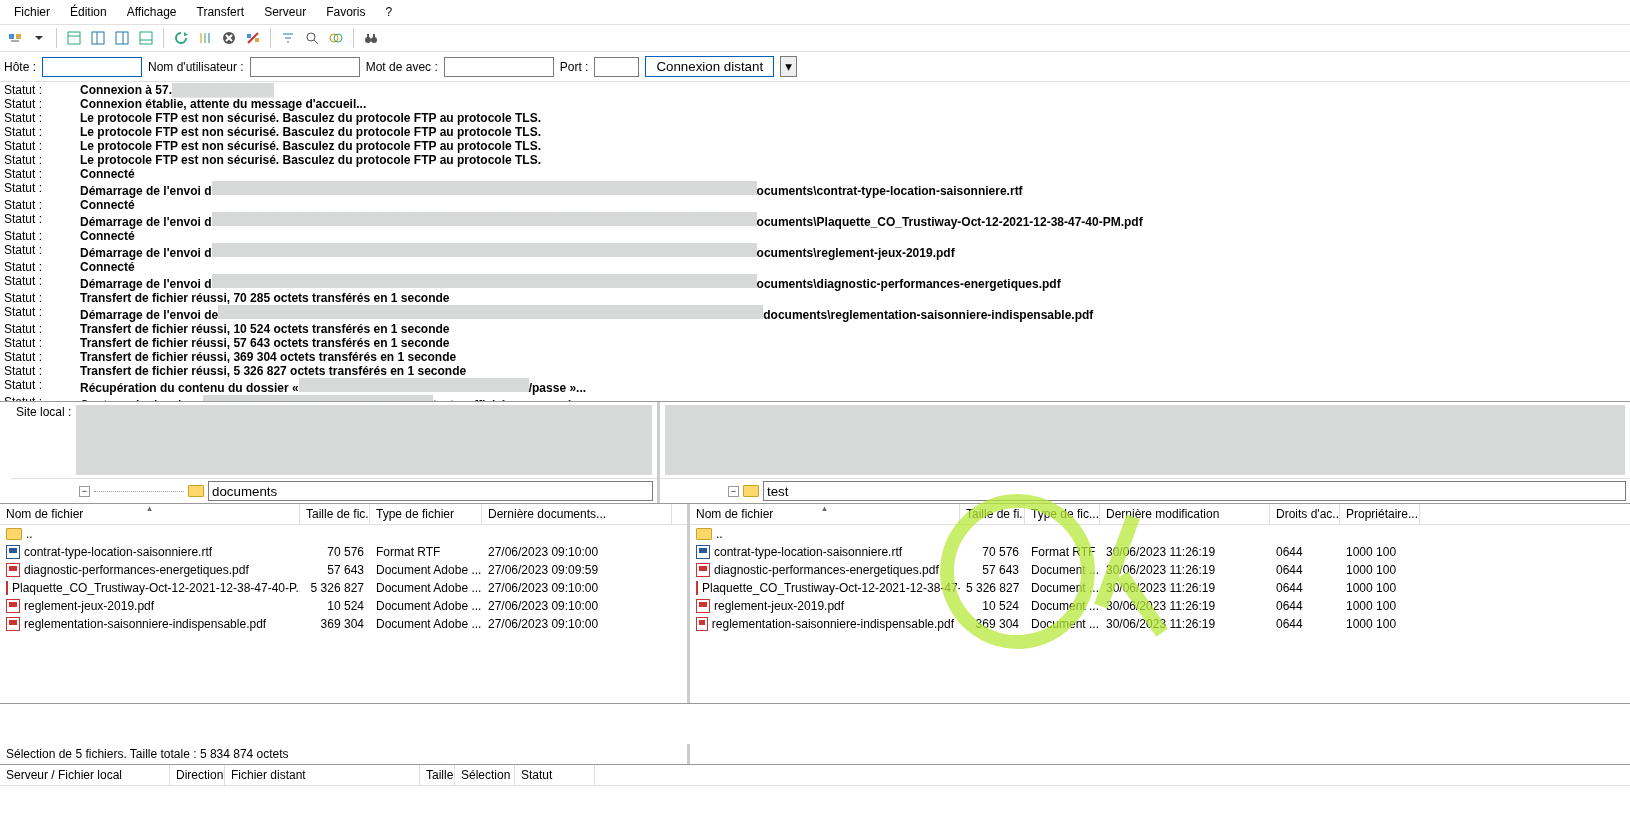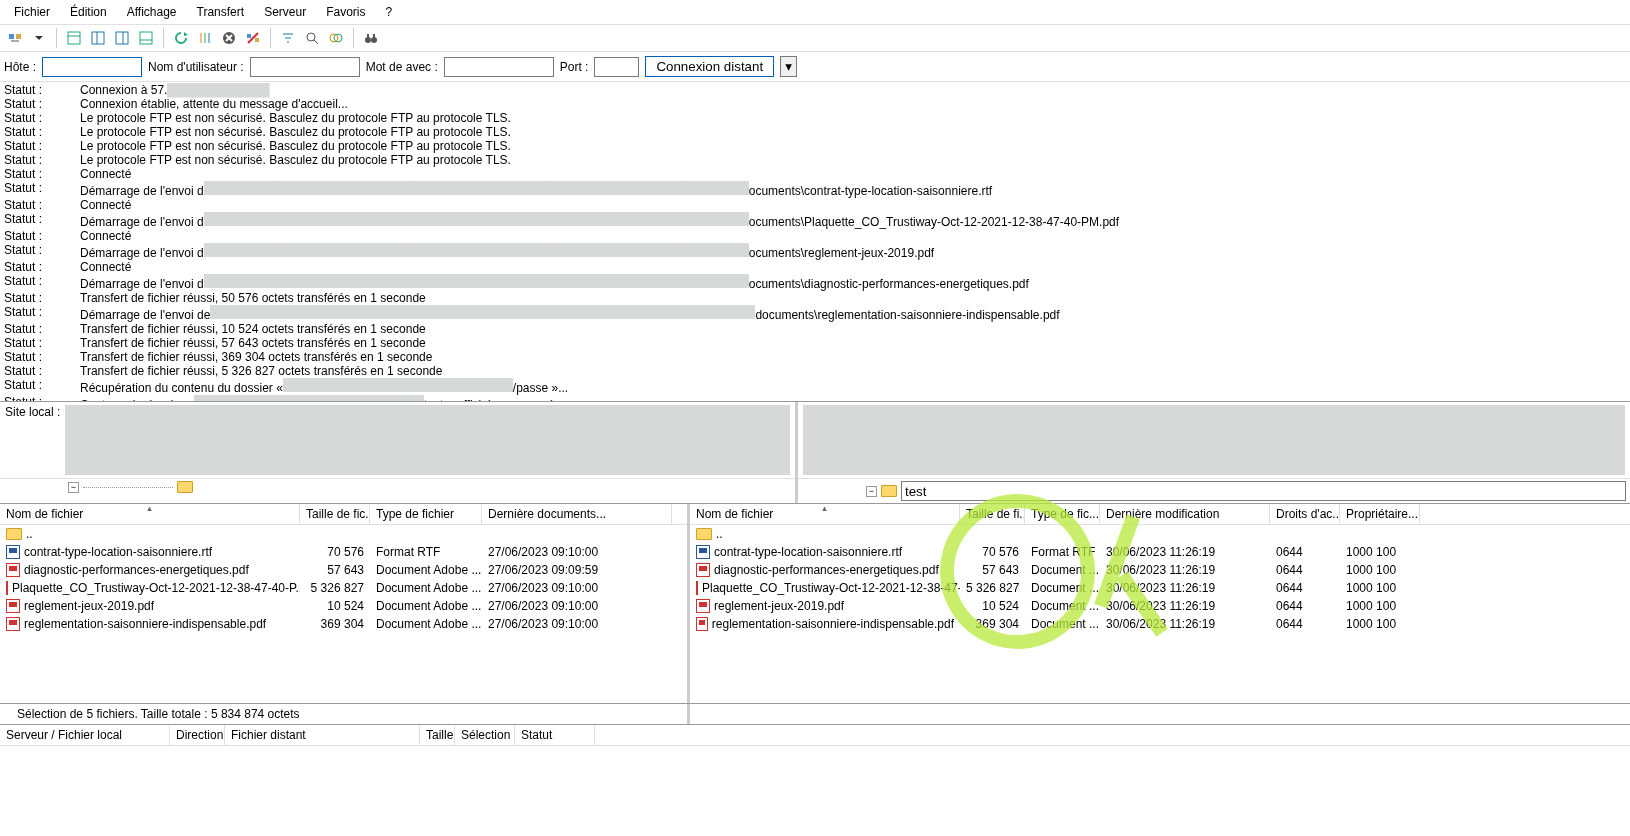--- a/index.html
+++ b/index.html
@@ -14,24 +14,24 @@
 .connrow input { border: 1px solid #7a7a7a; height: 20px; padding: 0 3px; }
 .connrow input.host { width: 100px; border: 1px solid #005fb8; }
 .connrow input.user { width: 110px; }
 .connrow input.pass { width: 110px; }
 .connrow input.port { width: 45px; }
 .connrow button.quick { border: 1px solid #005fb8; background: #fff; padding: 2px 10px; cursor: pointer; }
 .connrow button.dd { border: 1px solid #7a7a7a; background: #efefef; padding: 2px 4px; cursor: pointer; }
 .log { height: 320px; overflow: hidden; padding: 1px 4px; border-bottom: 1px solid #999; line-height: 14px; font-size: 12px; }
 .log .row { display: flex; }
 .log .lbl { width: 76px; flex-shrink: 0; }
-.log .msg { white-space: nowrap; position: relative; }
+.log .msg { white-space: nowrap; position: relative; font-weight: bold; }
 .log .mask { background: #d7d8d8; color: #d7d8d8; display: inline-block; }
 .below { display: flex; border-bottom: 1px solid #999; }
-.sitebar-left { width: 798px; border-right: 3px solid #ccc; }
+.sitebar-left { width: 649px; border-right: 3px solid #ccc; margin-left: 11px; }
 .sitebar-right { flex: 1; }
 .sitelabel { padding: 3px 5px; display: flex; }
 .sitelabel .redact { background: #d7d8d8; flex: 1; height: 70px; margin-left: 5px; }
 .dirrow { display: flex; align-items: center; padding: 2px 4px; gap: 4px; border-top: 1px solid #e0e0e0; }
 .dirrow .treebtn { border: 1px solid #999; width: 11px; height: 11px; display:flex; align-items:center; justify-content:center; font-size:9px; line-height:9px; }
 .dirrow input { flex: 1; border: 1px solid #7a7a7a; height: 20px; padding: 0 3px; }
 .folder-ico { width: 16px; height: 12px; background: #ffd76b; border: 1px solid #c9a227; display: inline-block; border-radius: 1px; }
 .panes { display: flex; height: 200px; border-bottom: 1px solid #999; }
 .pane { position: relative; }
 .pane.left { width: 690px; border-right: 3px solid #ccc; }
@@ -42,21 +42,21 @@
 .filelist { }
 .filelist .frow { display: flex; align-items: center; height: 18px; }
 .filelist .frow .fcell { padding: 0 6px; white-space: nowrap; overflow: hidden; }
 .fname { display: flex; align-items: center; gap: 4px; }
 .ico-pdf { width: 14px; height: 14px; border: 1px solid #c33; display: inline-block; position: relative; background: #fff; }
 .ico-pdf::after { content: ""; position: absolute; inset: 2px 2px 5px 2px; background: #c33; }
 .ico-rtf { width: 14px; height: 14px; border: 1px solid #2b579a; display: inline-block; position: relative; background: #fff; }
 .ico-rtf::after { content: ""; position: absolute; inset: 2px 2px 5px 2px; background: #2b579a; }
 .up-ico { width: 16px; height: 12px; background: #ffd76b; border: 1px solid #c9a227; display: inline-block; border-radius: 1px; }
 .statusbar { display: flex; border-bottom: 1px solid #999; }
-.statusbar .sl { width: 690px; border-right: 3px solid #ccc; padding: 3px 17px; }
+.statusbar .sl { width: 690px; border-right: 3px solid #ccc; padding: 3px 6px; margin-top: 40px; }
 .statusbar .sr { flex: 1; padding: 3px 6px; }
 .queue-head { display: flex; border-bottom: 1px solid #e0e0e0; }
 .queue-head .qc { padding: 3px 6px; border-right: 1px solid #e0e0e0; }
 .ok-annot { position: absolute; pointer-events: none; z-index: 100; }
 .ok-circle { position: absolute; width: 155px; height: 155px; border: 14px solid #b6e83b; border-radius: 50%; opacity: 0.75; transform: rotate(-5deg); }
 .ok-k1 { position: absolute; width: 14px; height: 95px; background: #b6e83b; opacity: 0.75; transform: rotate(20deg); }
 .ok-k2 { position: absolute; width: 14px; height: 70px; background: #b6e83b; opacity: 0.75; transform: rotate(-35deg); }
 .ta-right { text-align: right; }
 </style>
 </head>
@@ -234,21 +234,21 @@
     <div class="row">
       <div class="lbl">Statut :</div>
       <div class="msg">Connecté</div>
     </div>
     <div class="row">
       <div class="lbl">Statut :</div>
       <div class="msg">Démarrage de l'envoi d<span class="mask" style="width: 545px; overflow: hidden;">████████████████████████████████████████████████████████████████████████████████████</span><span>ocuments\diagnostic-performances-energetiques.pdf</span></div>
     </div>
     <div class="row">
       <div class="lbl">Statut :</div>
-      <div class="msg">Transfert de fichier réussi, 50 576 octets transférés en 1 seconde</div>
+      <div class="msg">Transfert de fichier réussi, 70 285 octets transférés en 1 seconde</div>
     </div>
     <div class="row">
       <div class="lbl">Statut :</div>
       <div class="msg">Démarrage de l'envoi de<span class="mask" style="width: 545px; overflow: hidden;">████████████████████████████████████████████████████████████████████████████████████</span><span>documents\reglementation-saisonniere-indispensable.pdf</span></div>
     </div>
     <div class="row">
       <div class="lbl">Statut :</div>
       <div class="msg">Transfert de fichier réussi, 10 524 octets transférés en 1 seconde</div>
     </div>
     <div class="row">
@@ -277,20 +277,21 @@
   <div class="sitebar-left">
     <div class="sitelabel">
       <span>Site local :</span>
       <div class="redact"></div>
     </div>
     <div class="dirrow">
       <span style="width:60px;"></span>
       <span class="treebtn">−</span>
       <span style="width:90px;border-bottom:1px dotted #999;"></span>
       <span class="folder-ico"></span>
+      <input value="documents" style="">
     </div>
   </div>
   <div class="sitebar-right">
     <div class="sitelabel">
       <div class="redact" style="height:70px; width:360px; margin-left:0;"></div>
     </div>
     <div class="dirrow">
       <span style="width:60px;"></span>
       <span class="treebtn">−</span>
       <span class="folder-ico"></span>

